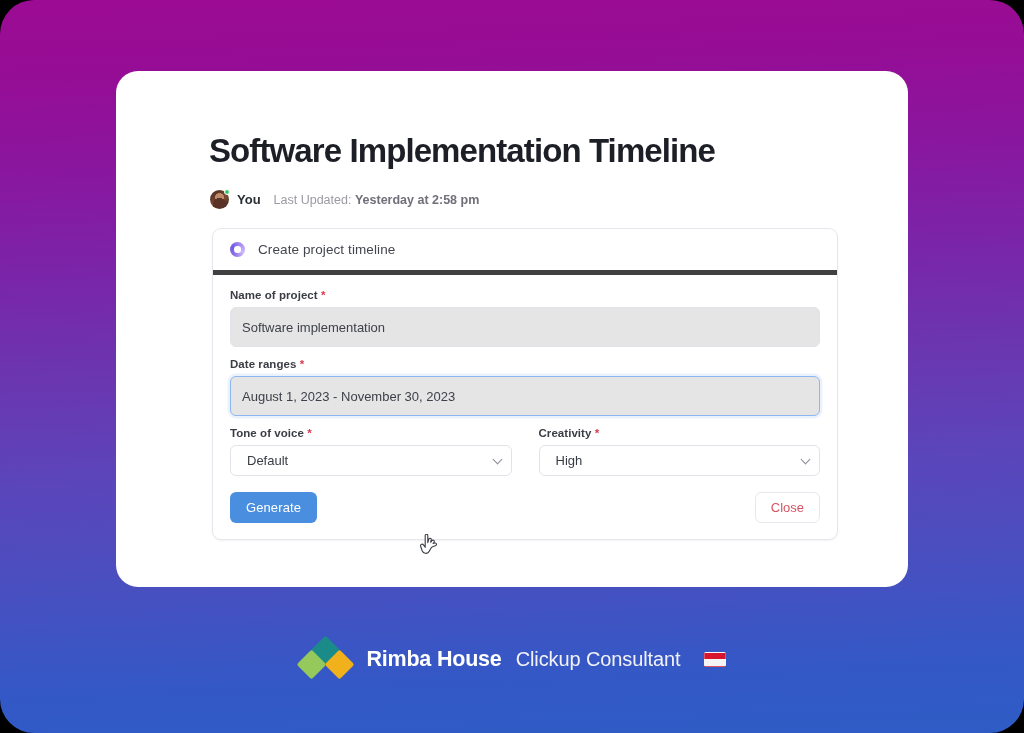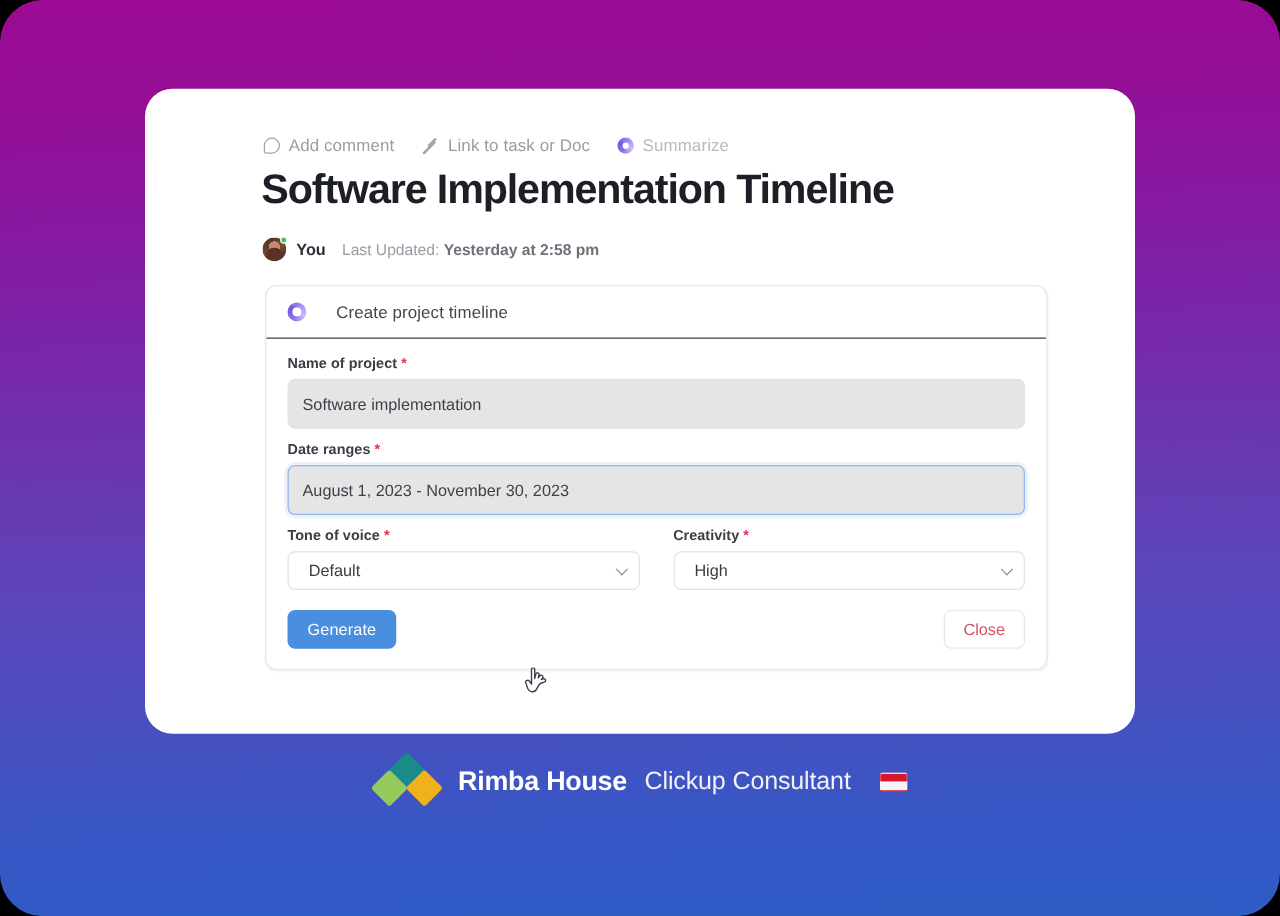--- a/index.html
+++ b/index.html
@@ -149,23 +149,23 @@
     left: 96px;
     top: 157px;
     width: 626px;
     background: #ffffff;
     border: 1px solid #e6e7ec;
     border-radius: 9px;
     box-shadow: 0 1px 2px rgba(20,22,40,.05);
     overflow: hidden;
   }
   #ai-card-header {
-    display: flex; align-items: center; gap: 24px;
+    display: flex; align-items: center; gap: 13px;
     padding: 13px 16px 13px 17px;
-    border-bottom: 1px solid #404040;
+    border-bottom: 5px solid #404040;
   }
   #ai-card-header .htitle {
     font-size: 13.5px; color: #44464f; letter-spacing: .1px;
   }
   #ai-card-body { padding: 14px 17px 16px 17px; }
 
   .field { margin-bottom: 11px; }
   .flabel {
     font-size: 11.5px; font-weight: 700; color: #3b3d45;
     margin-bottom: 6px; display: block; letter-spacing: .05px;
@@ -230,21 +230,21 @@
   #cursor {
     position: absolute;
     left: 304px; top: 463px;
     width: 18px; height: 22px;
     pointer-events: none;
   }
 
   
   #footer {
     position: absolute;
-    left: 0; top: 606px;
+    left: 0; top: 640px;
     width: 1024px;
     display: flex; align-items: center; justify-content: center;
     gap: 14px;
     text-align: center;
   }
   #logo { width: 54px; height: 38px; position: relative; flex: none; }
   .dia { position: absolute; width: 21px; height: 21px; transform: rotate(45deg); border-radius: 2px; }
   .dia.teal   { background: #1a8b88; left: 17px; top: 0px; }
   .dia.green  { background: #95c95c; left: 3px;  top: 14px; }
   .dia.gold   { background: #f0b11c; left: 31px; top: 14px; }
@@ -265,46 +265,20 @@
     border: 1px solid rgba(255,255,255,.25);
   }
 </style>
 </head>
 <body>
 
 <div id="backdrop">
 
   <div id="doc-panel">
 
-    <div id="doc-toolbar">
-
-      <div class="tool-item">
-        <span class="tool-ico">
-          <span class="ico-comment"></span>
-        </span>
-        <span class="tlabel">Add comment</span>
-      </div>
-
-      <div class="tool-item">
-        <span class="tool-ico">
-          <span class="ico-link">
-              <i></i>
-            </span>
-        </span>
-        <span class="tlabel">Link to task or Doc</span>
-      </div>
-
-      <div class="tool-item ai">
-        <span class="tool-ico">
-          <span class="ico-ai"></span>
-        </span>
-        <span class="tlabel">Summarize</span>
-      </div>
-
-    </div>
 
     <h1 id="doc-title">Software Implementation Timeline</h1>
 
     <div id="byline">
       <span class="avatar">
         <span class="dot"></span>
       </span>
       <span class="who">You</span>
       <span class="updated">
         <span>Last Updated:</span>

